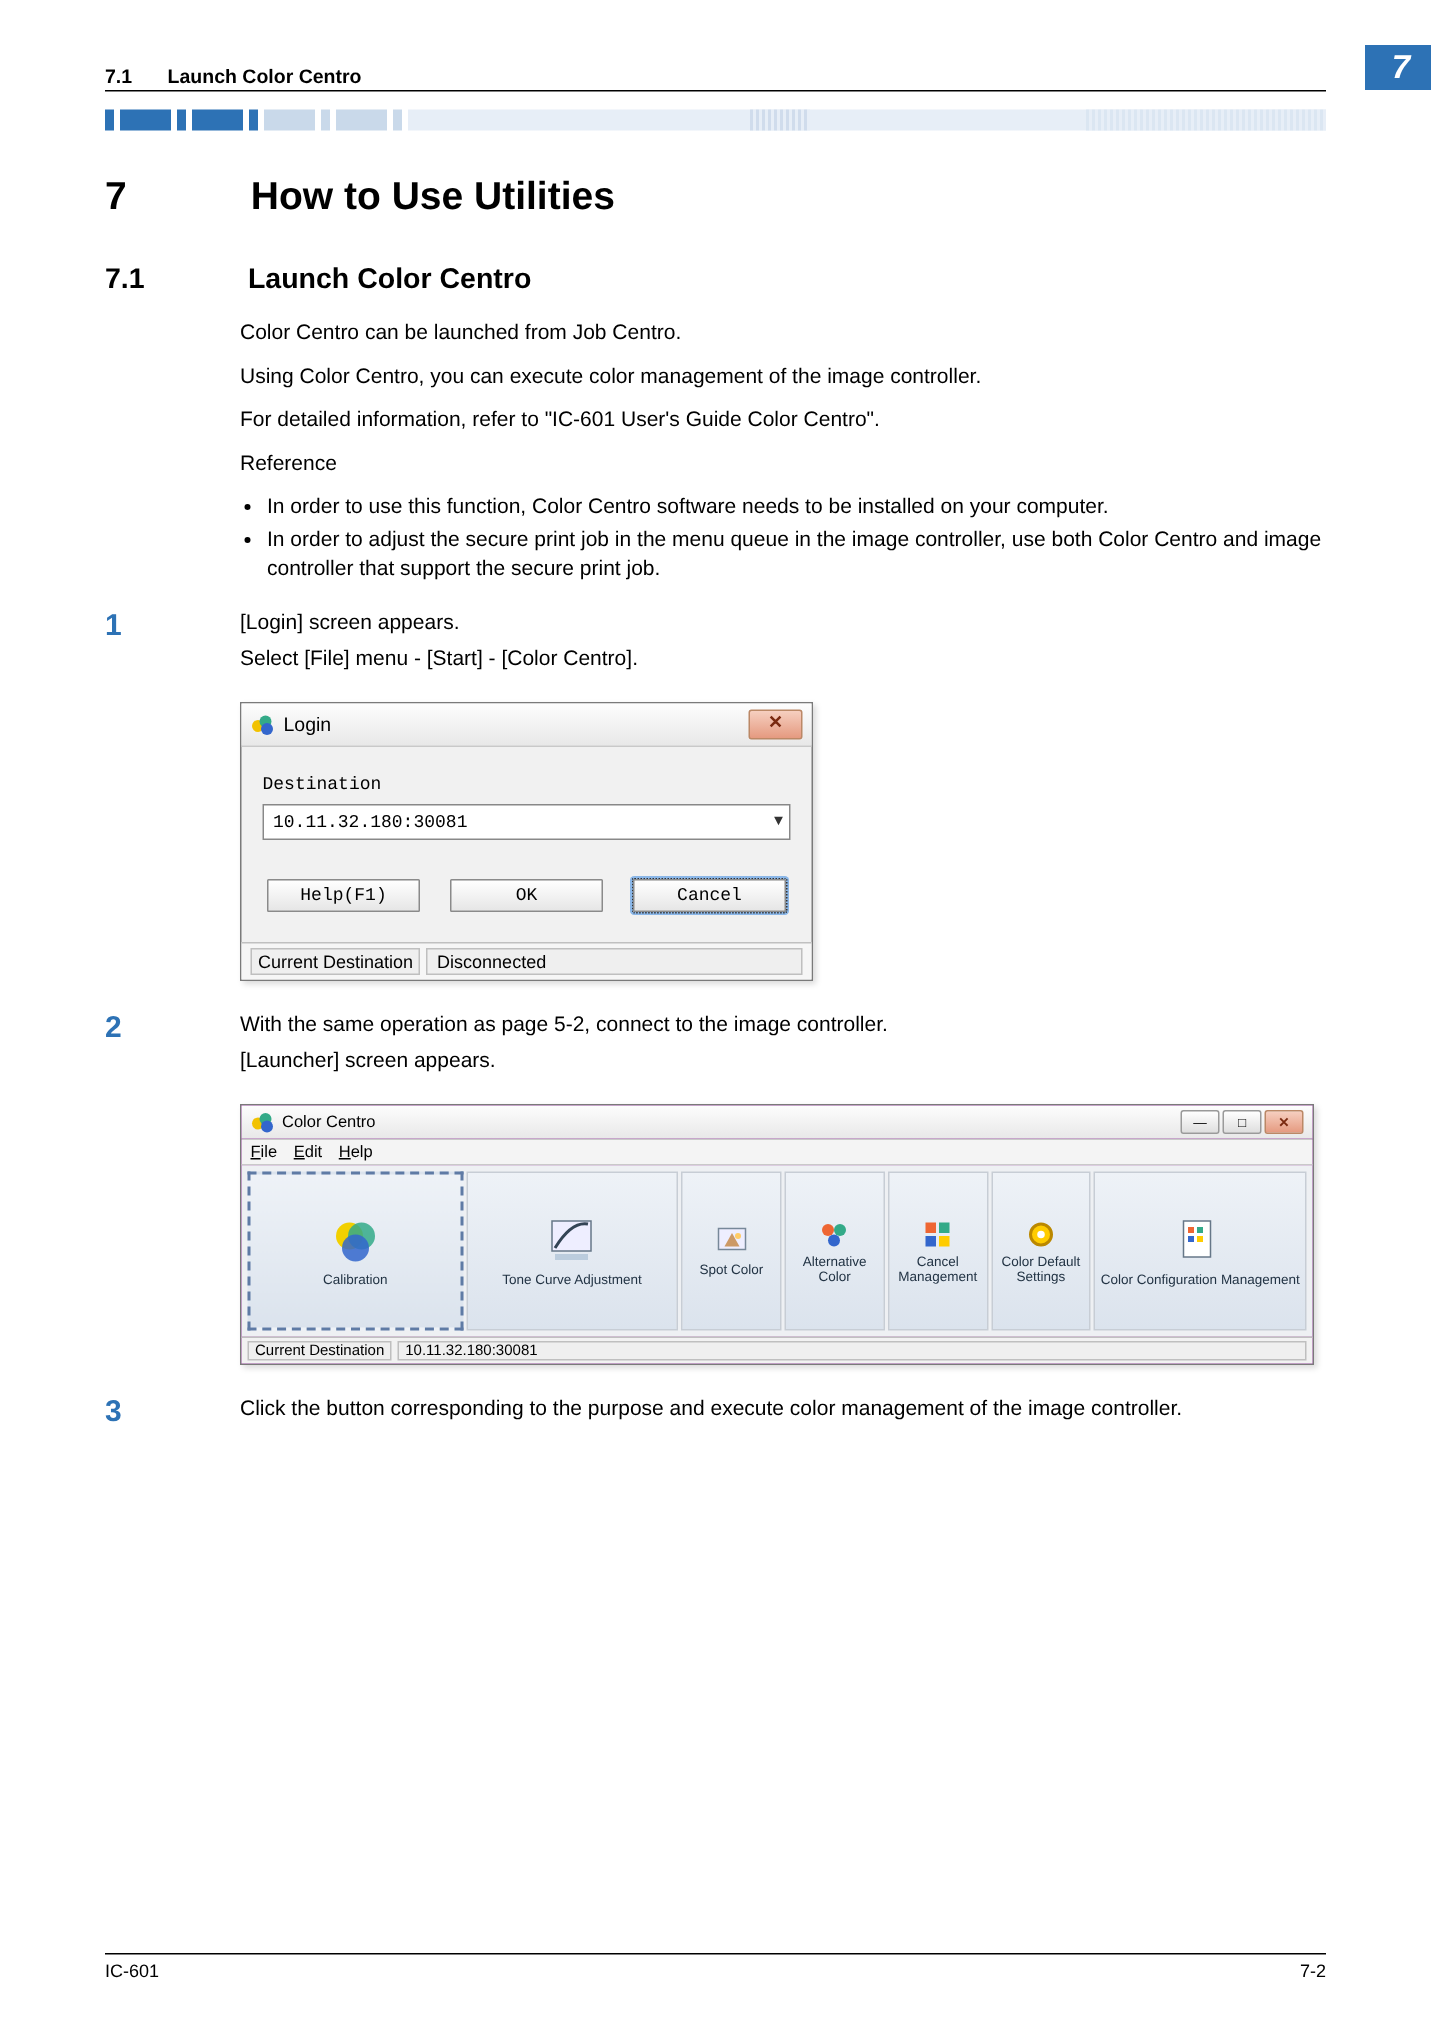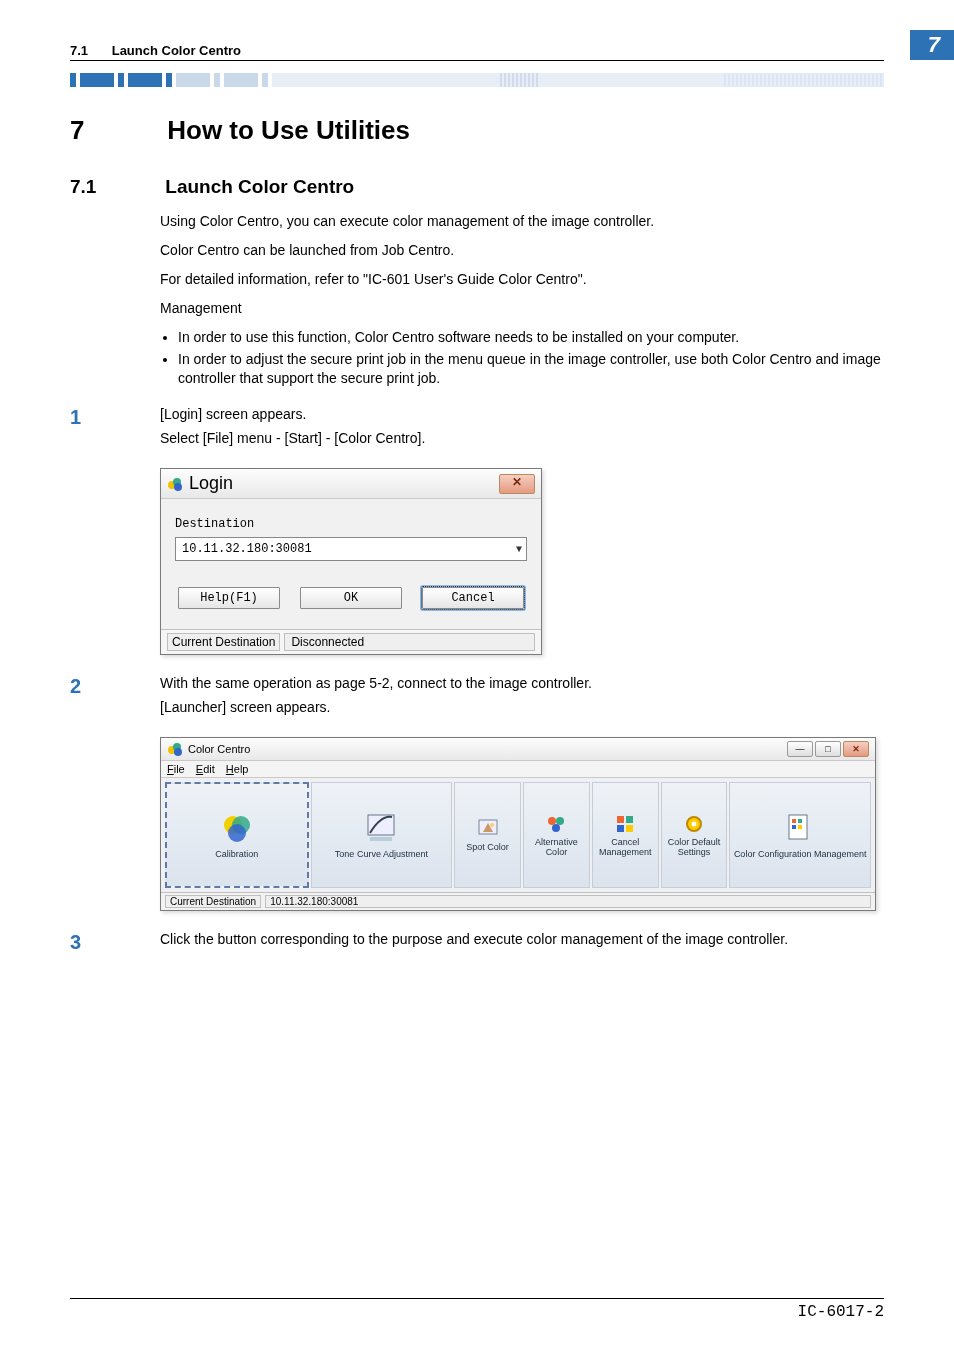--- a/index.html
+++ b/index.html
@@ -115,21 +115,21 @@
     box-shadow: 2px 2px 4px rgba(0,0,0,0.15);
   }
   .login-titlebar {
     display: flex;
     align-items: center;
     justify-content: space-between;
     background: linear-gradient(#fdfdfd,#e8e8e8);
     border-bottom: 1px solid #c9c9c9;
     padding: 4px 6px;
   }
-  .login-titlebar .title { display: flex; align-items: center; gap:6px; font-size:18px;}
+  .login-titlebar .title { display: flex; gap:6px; font-size:13px;}
   .login-icon {
     width:16px; height:16px; display:inline-block;
   }
   .close-btn {
     border: 1px solid #b86; background: linear-gradient(#f6cfc0,#e59a80);
     color: #7a2a10; width: 34px; height: 18px; font-size: 12px; line-height: 14px;
     text-align: center; border-radius: 2px; font-weight: bold;
   }
   .login-body { padding: 18px 14px 10px 14px; font-family: Liberation Mono, monospace; }
   .login-body .lbl { margin-bottom: 6px; }
@@ -189,23 +189,22 @@
   .l-icon-sm{width:22px;height:22px;display:block;margin-bottom:2px;}
   .launcher-status{border-top:1px solid #c0c0c0;padding:2px 4px;background:#f2f2f2;display:flex;gap:4px;font-size:10px;}
   .launcher-status .c1{border:1px solid #bfbfbf;padding:0 4px;background:#efefef;}
   .launcher-status .c2{border:1px solid #bfbfbf;padding:0 4px;background:#efefef;flex:1;}
 
   .footer-row{
     margin-top: auto;
     border-top:1px solid #000;
     padding-top:4px;
     display:flex;
-    justify-content:flex-end;
-    font-size:16px;
-    font-family:Liberation Mono, monospace;
+    justify-content:space-between;
+    font-size:12px;
   }
   .page-wrap{
     min-height:1351px;
     box-sizing:border-box;
     display:flex;
     flex-direction:column;
     padding: 30px 70px 30px 70px;
   }
   .spacer{flex:1;}
 </style>
@@ -228,24 +227,24 @@
     <span class="chap-num">7</span>
     <span>How to Use Utilities</span>
   </h1>
 
   <h2 class="section-title">
     <span class="sec-num">7.1</span>
     <span>Launch Color Centro</span>
   </h2>
 
   <div class="body-indent">
+    <p>Color Centro can be launched from Job Centro.</p>
     <p>Using Color Centro, you can execute color management of the image controller.</p>
-    <p>Color Centro can be launched from Job Centro.</p>
     <p>For detailed information, refer to "IC-601 User's Guide Color Centro".</p>
-    <p>Management</p>
+    <p>Reference</p>
     <ul class="ref-list">
       <li>In order to use this function, Color Centro software needs to be installed on your computer.</li>
       <li>In order to adjust the secure print job in the menu queue in the image controller, use both Color Centro and image controller that support the secure print job.</li>
     </ul>
   </div>
 
   <div class="step">
     <div class="step-num">1</div>
     <div class="step-body">
       <p>[Login] screen appears.</p>

